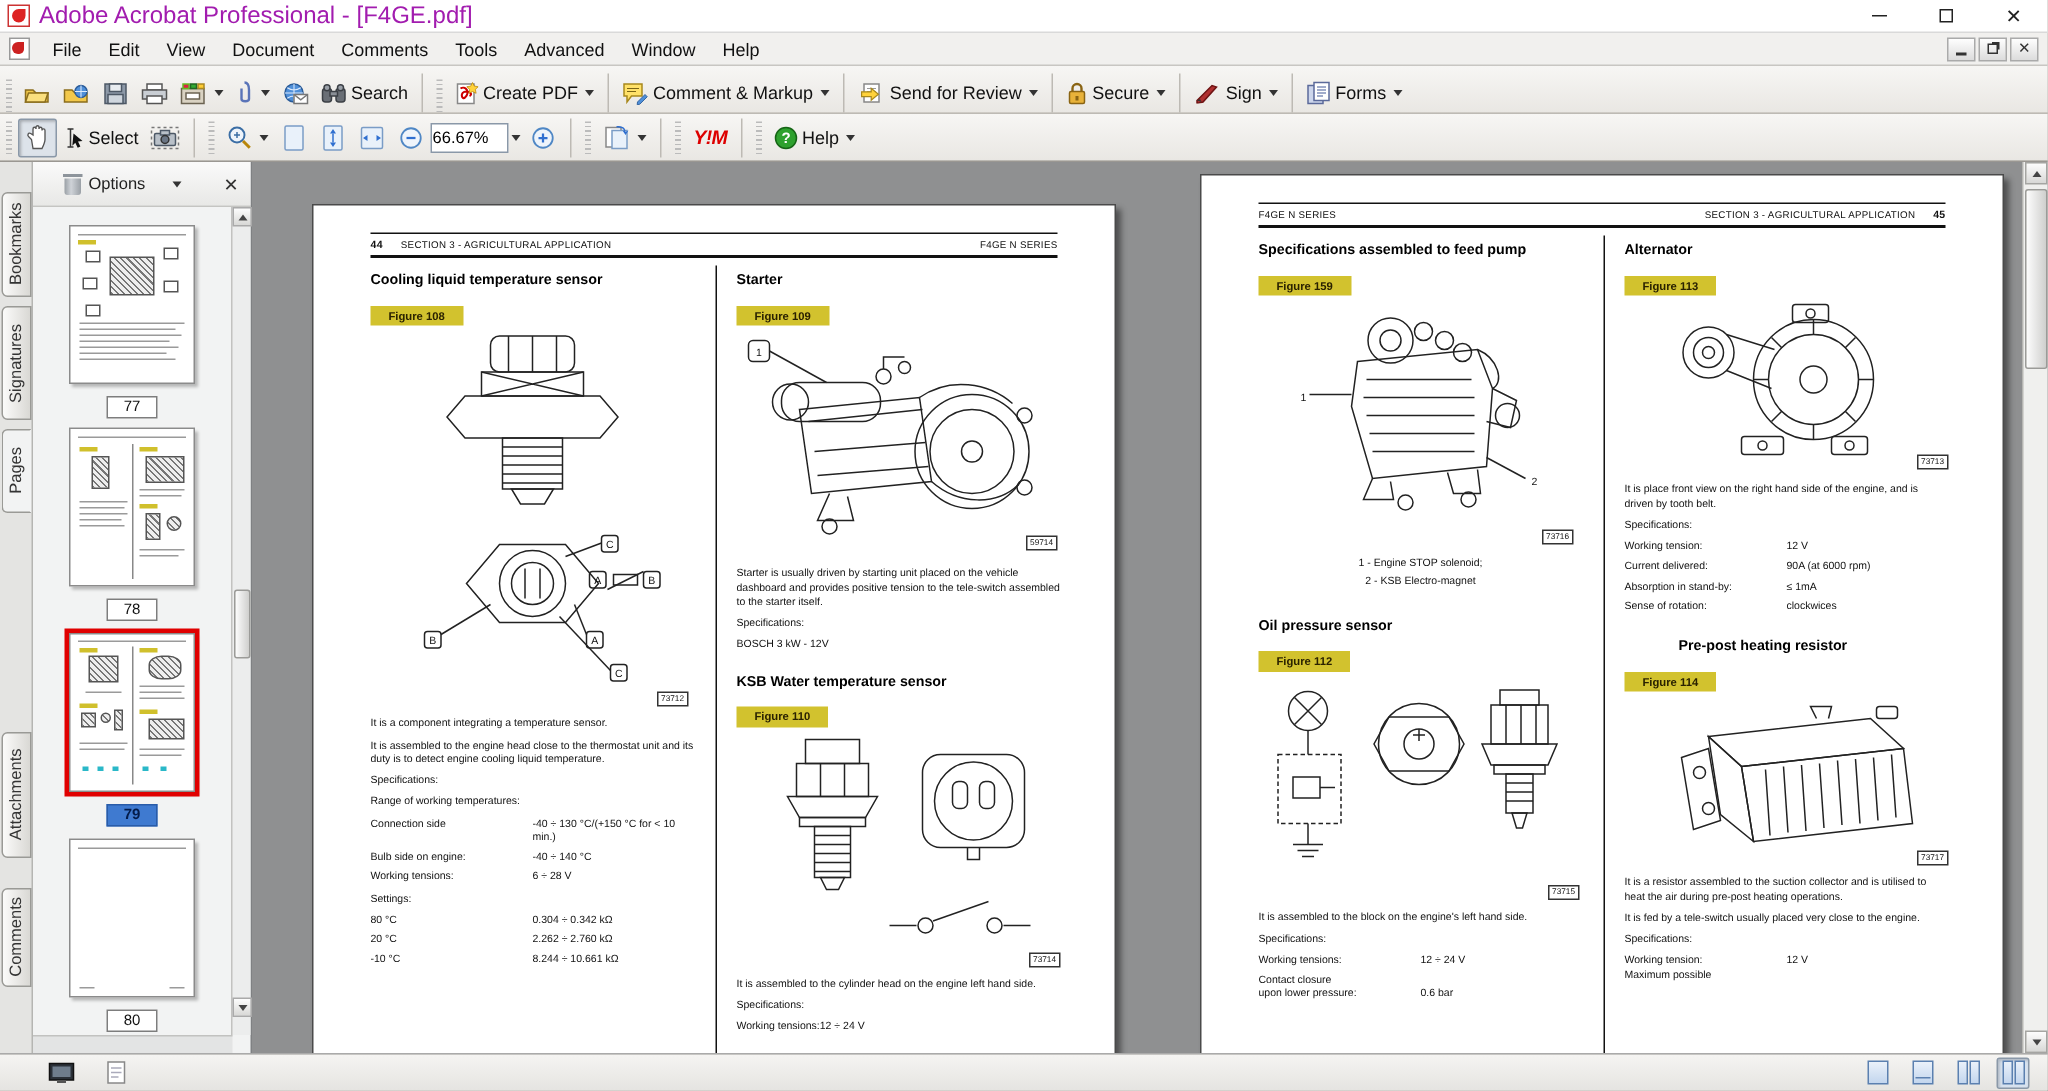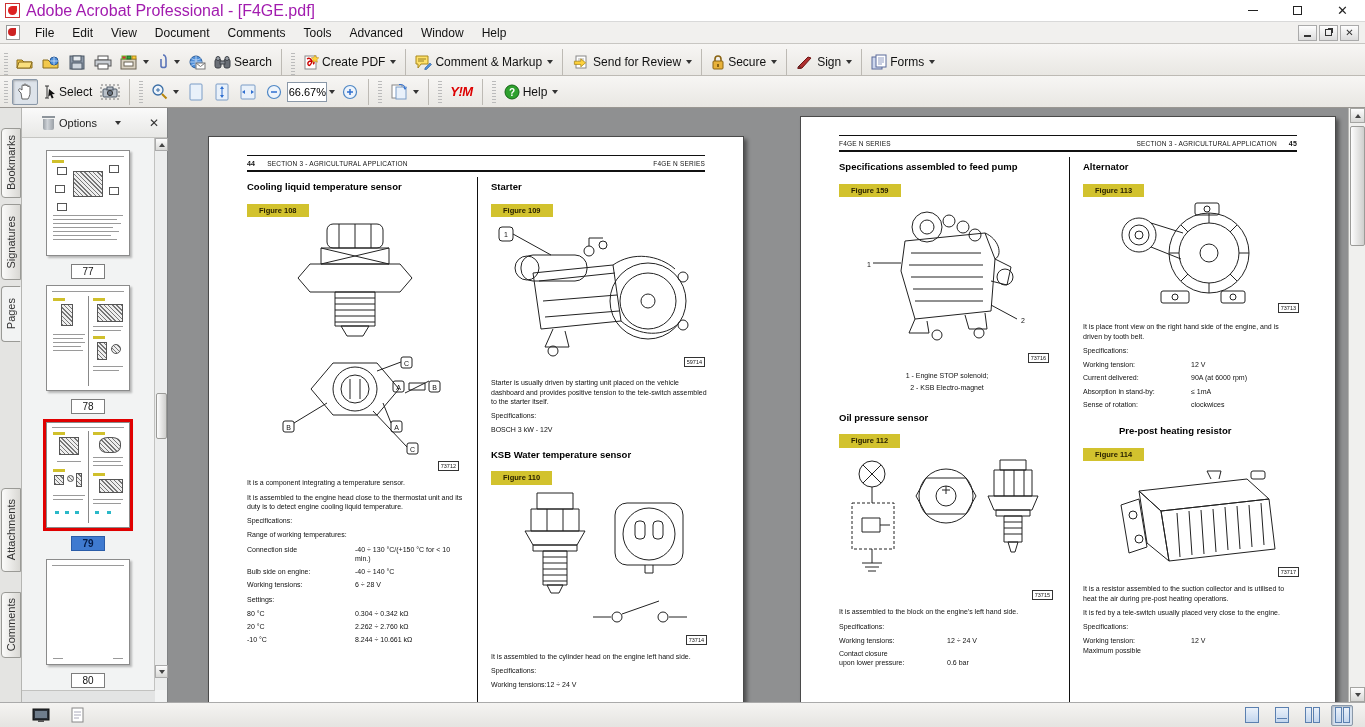--- a/index.html
+++ b/index.html
@@ -27,21 +27,21 @@
   .glyph-x { font-size:10px; line-height:10px; color:#333; }
 
   
   .toolbar1 { position:absolute; left:0; top:44px; width:1365px; height:32px; background:linear-gradient(#f7f6f4,#e9e7e3); border-bottom:1px solid #bdbab4; display:flex; align-items:flex-end; }
   .toolbar2 { position:absolute; left:0; top:76px; width:1365px; height:32px; background:linear-gradient(#f7f6f4,#e9e7e3); border-bottom:1px solid #9a9792; display:flex; align-items:center; }
   .grip { width:4px; height:22px; margin:0 4px; background:repeating-linear-gradient(#bbb 0 1px, transparent 1px 3px); }
   .tsep { width:1px; height:26px; background:#bdbab4; margin:0 5px; }
   .tbtn { height:26px; min-width:26px; display:flex; align-items:center; justify-content:center; gap:3px; padding:0 3px; border:1px solid transparent; border-radius:2px; font-size:12px; color:#111; }
   .tbtn.pressed { border-color:#8a98a8; background:#dde3ea; box-shadow:inset 1px 1px 2px rgba(0,0,0,.25); }
   .dda { width:0; height:0; border-left:3px solid transparent; border-right:3px solid transparent; border-top:4px solid #333; margin-left:2px; }
-  .zoombox { width:40px; height:20px; font-size:11px; text-align:center; border:1px solid #8a98a8; background:#fff; font-family:"Liberation Sans",sans-serif; }
+  .zoombox { width:52px; height:20px; font-size:11px; border:1px solid #8a98a8; background:#fff; font-family:"Liberation Sans",sans-serif; }
   .yim { color:#d00; font-weight:bold; font-size:13px; font-style:italic; letter-spacing:-0.5px; }
 
   
   .main { position:absolute; left:0; top:108px; width:1365px; height:594px; background:#8f9091; }
 
   
   .tabstrip { position:absolute; left:0; top:108px; width:22px; height:594px; background:#e4e4e2; border-right:1px solid #b5b5b2; }
   .vtab { position:absolute; left:1px; width:20px; background:linear-gradient(90deg,#fbfbfa,#d9d8d4); border:1px solid #9a9a96; border-radius:4px 0 0 4px; display:flex; align-items:center; justify-content:center; font-size:11px; color:#333; }
   .vtab span { writing-mode:vertical-rl; transform:rotate(180deg); white-space:nowrap; }
   .vtab.active { background:#f2f3f3; border-right-color:#f2f3f3; }

